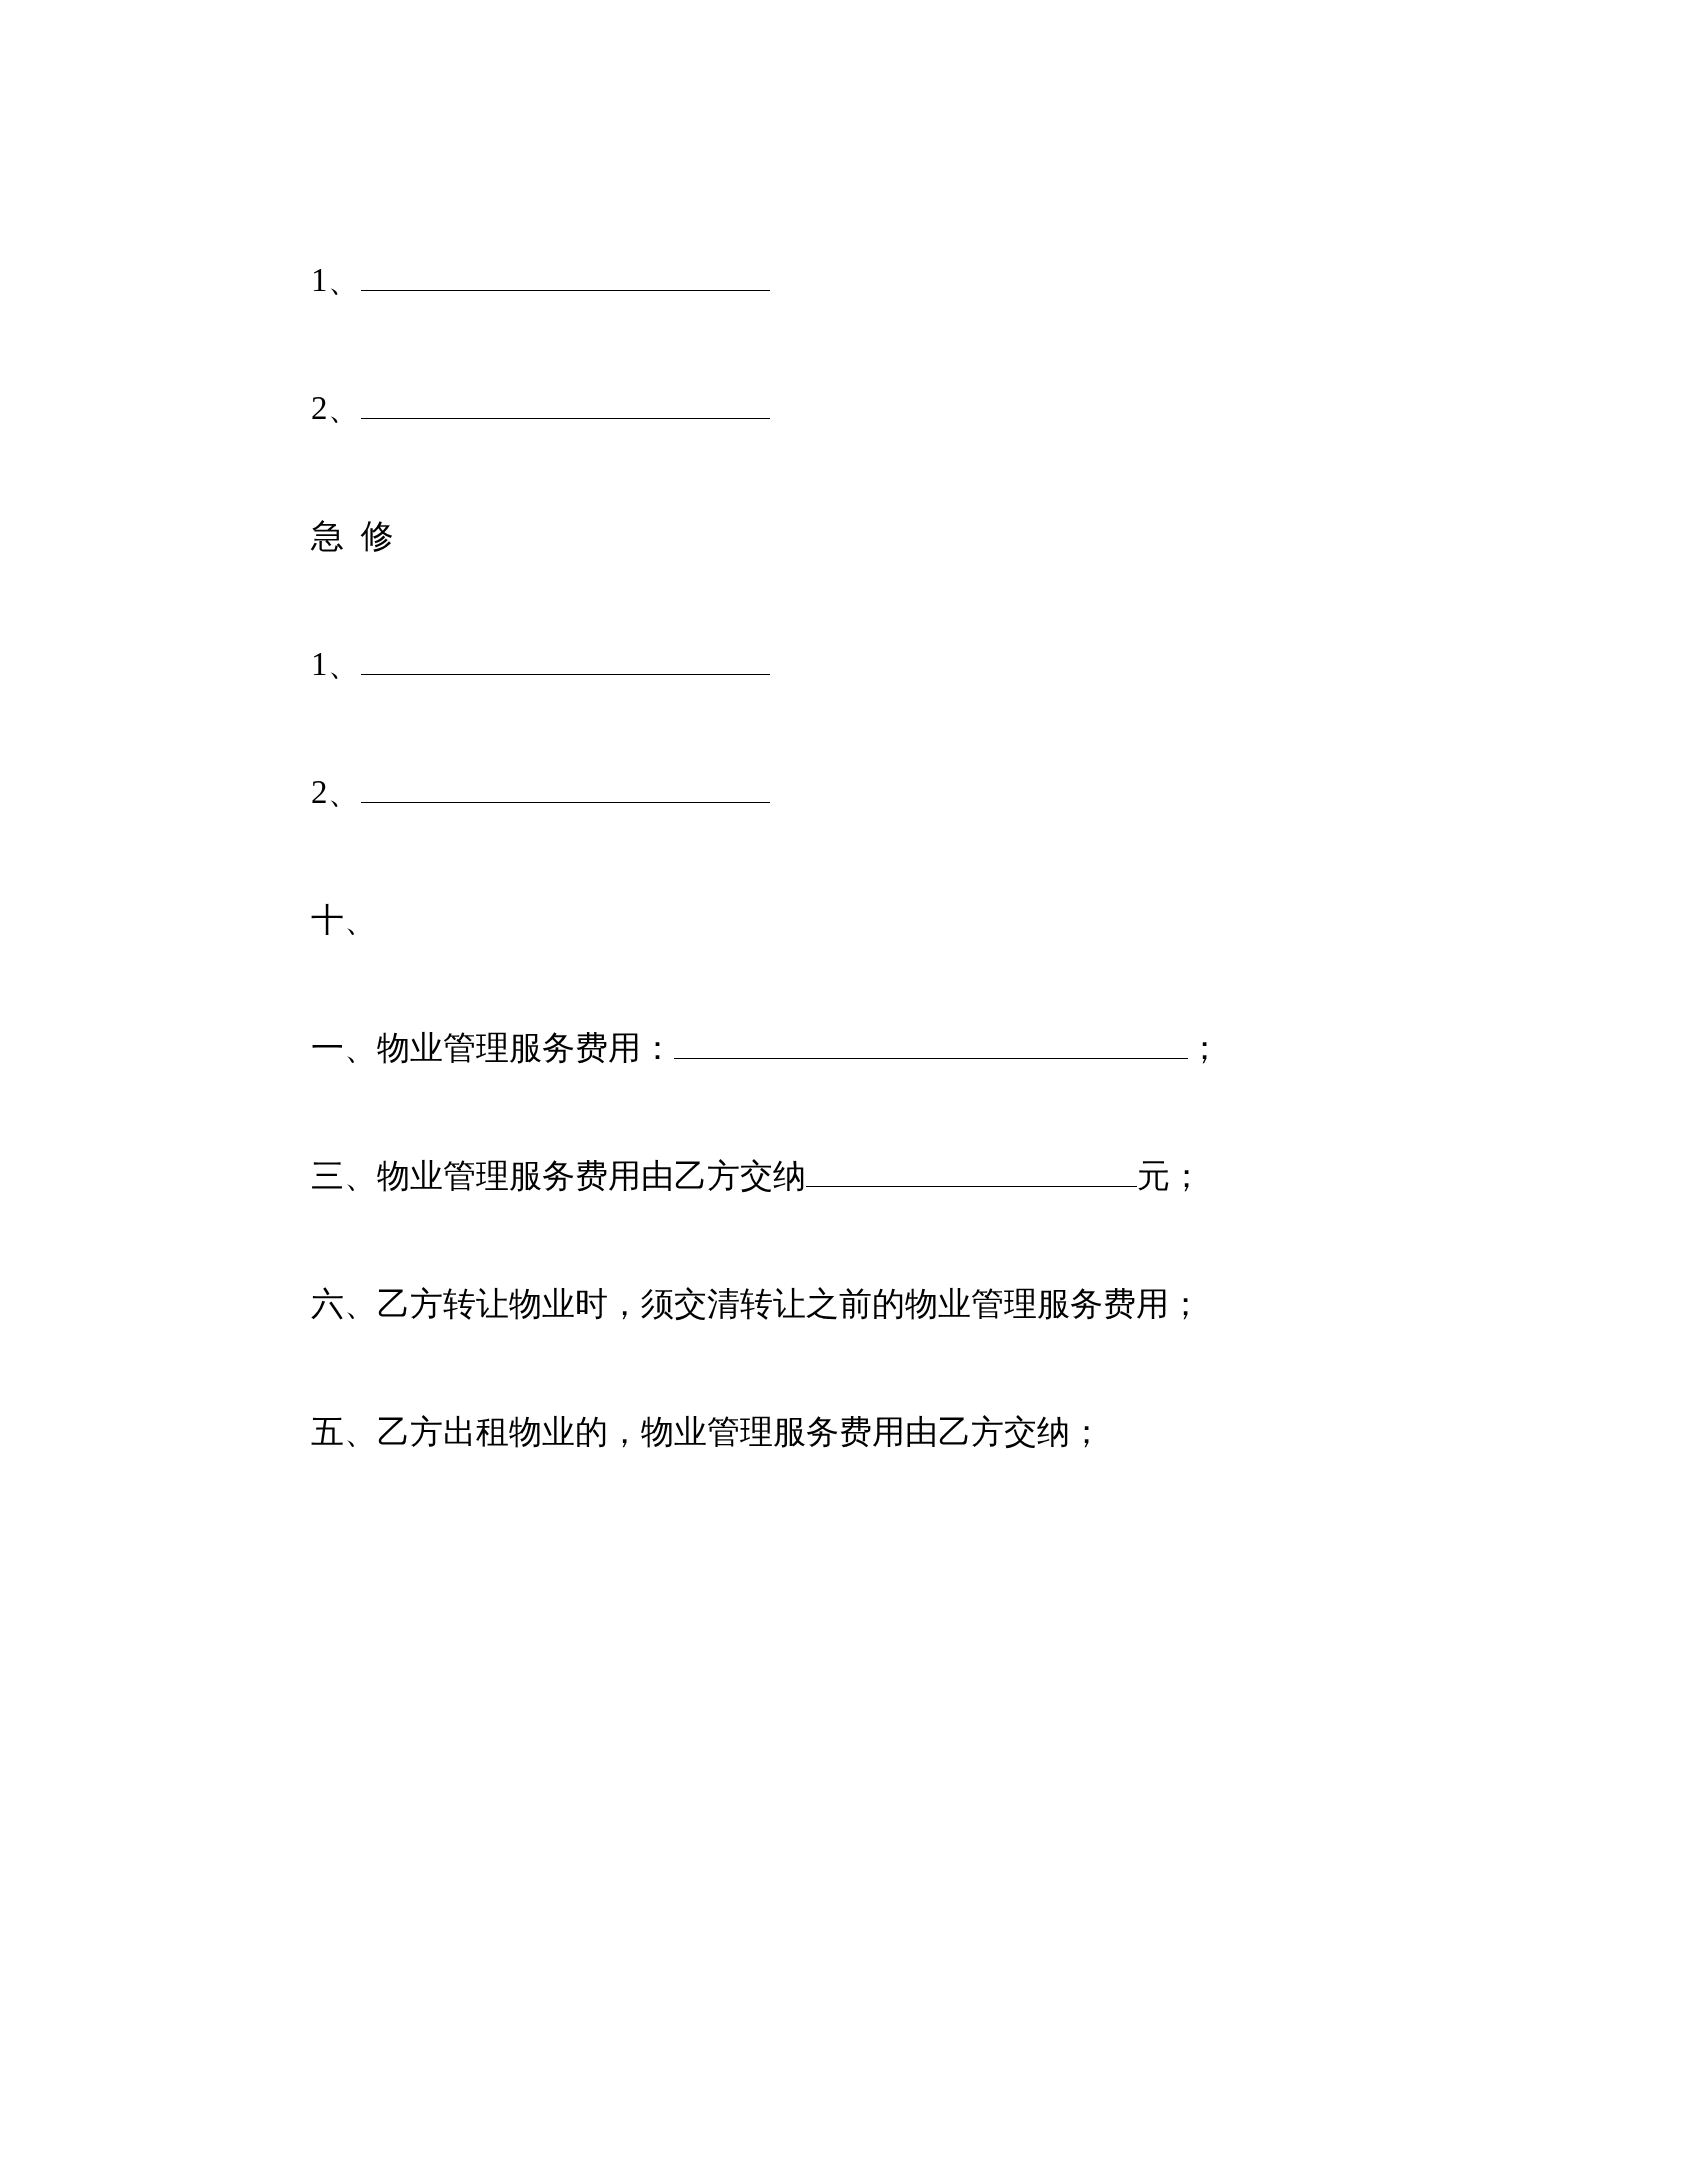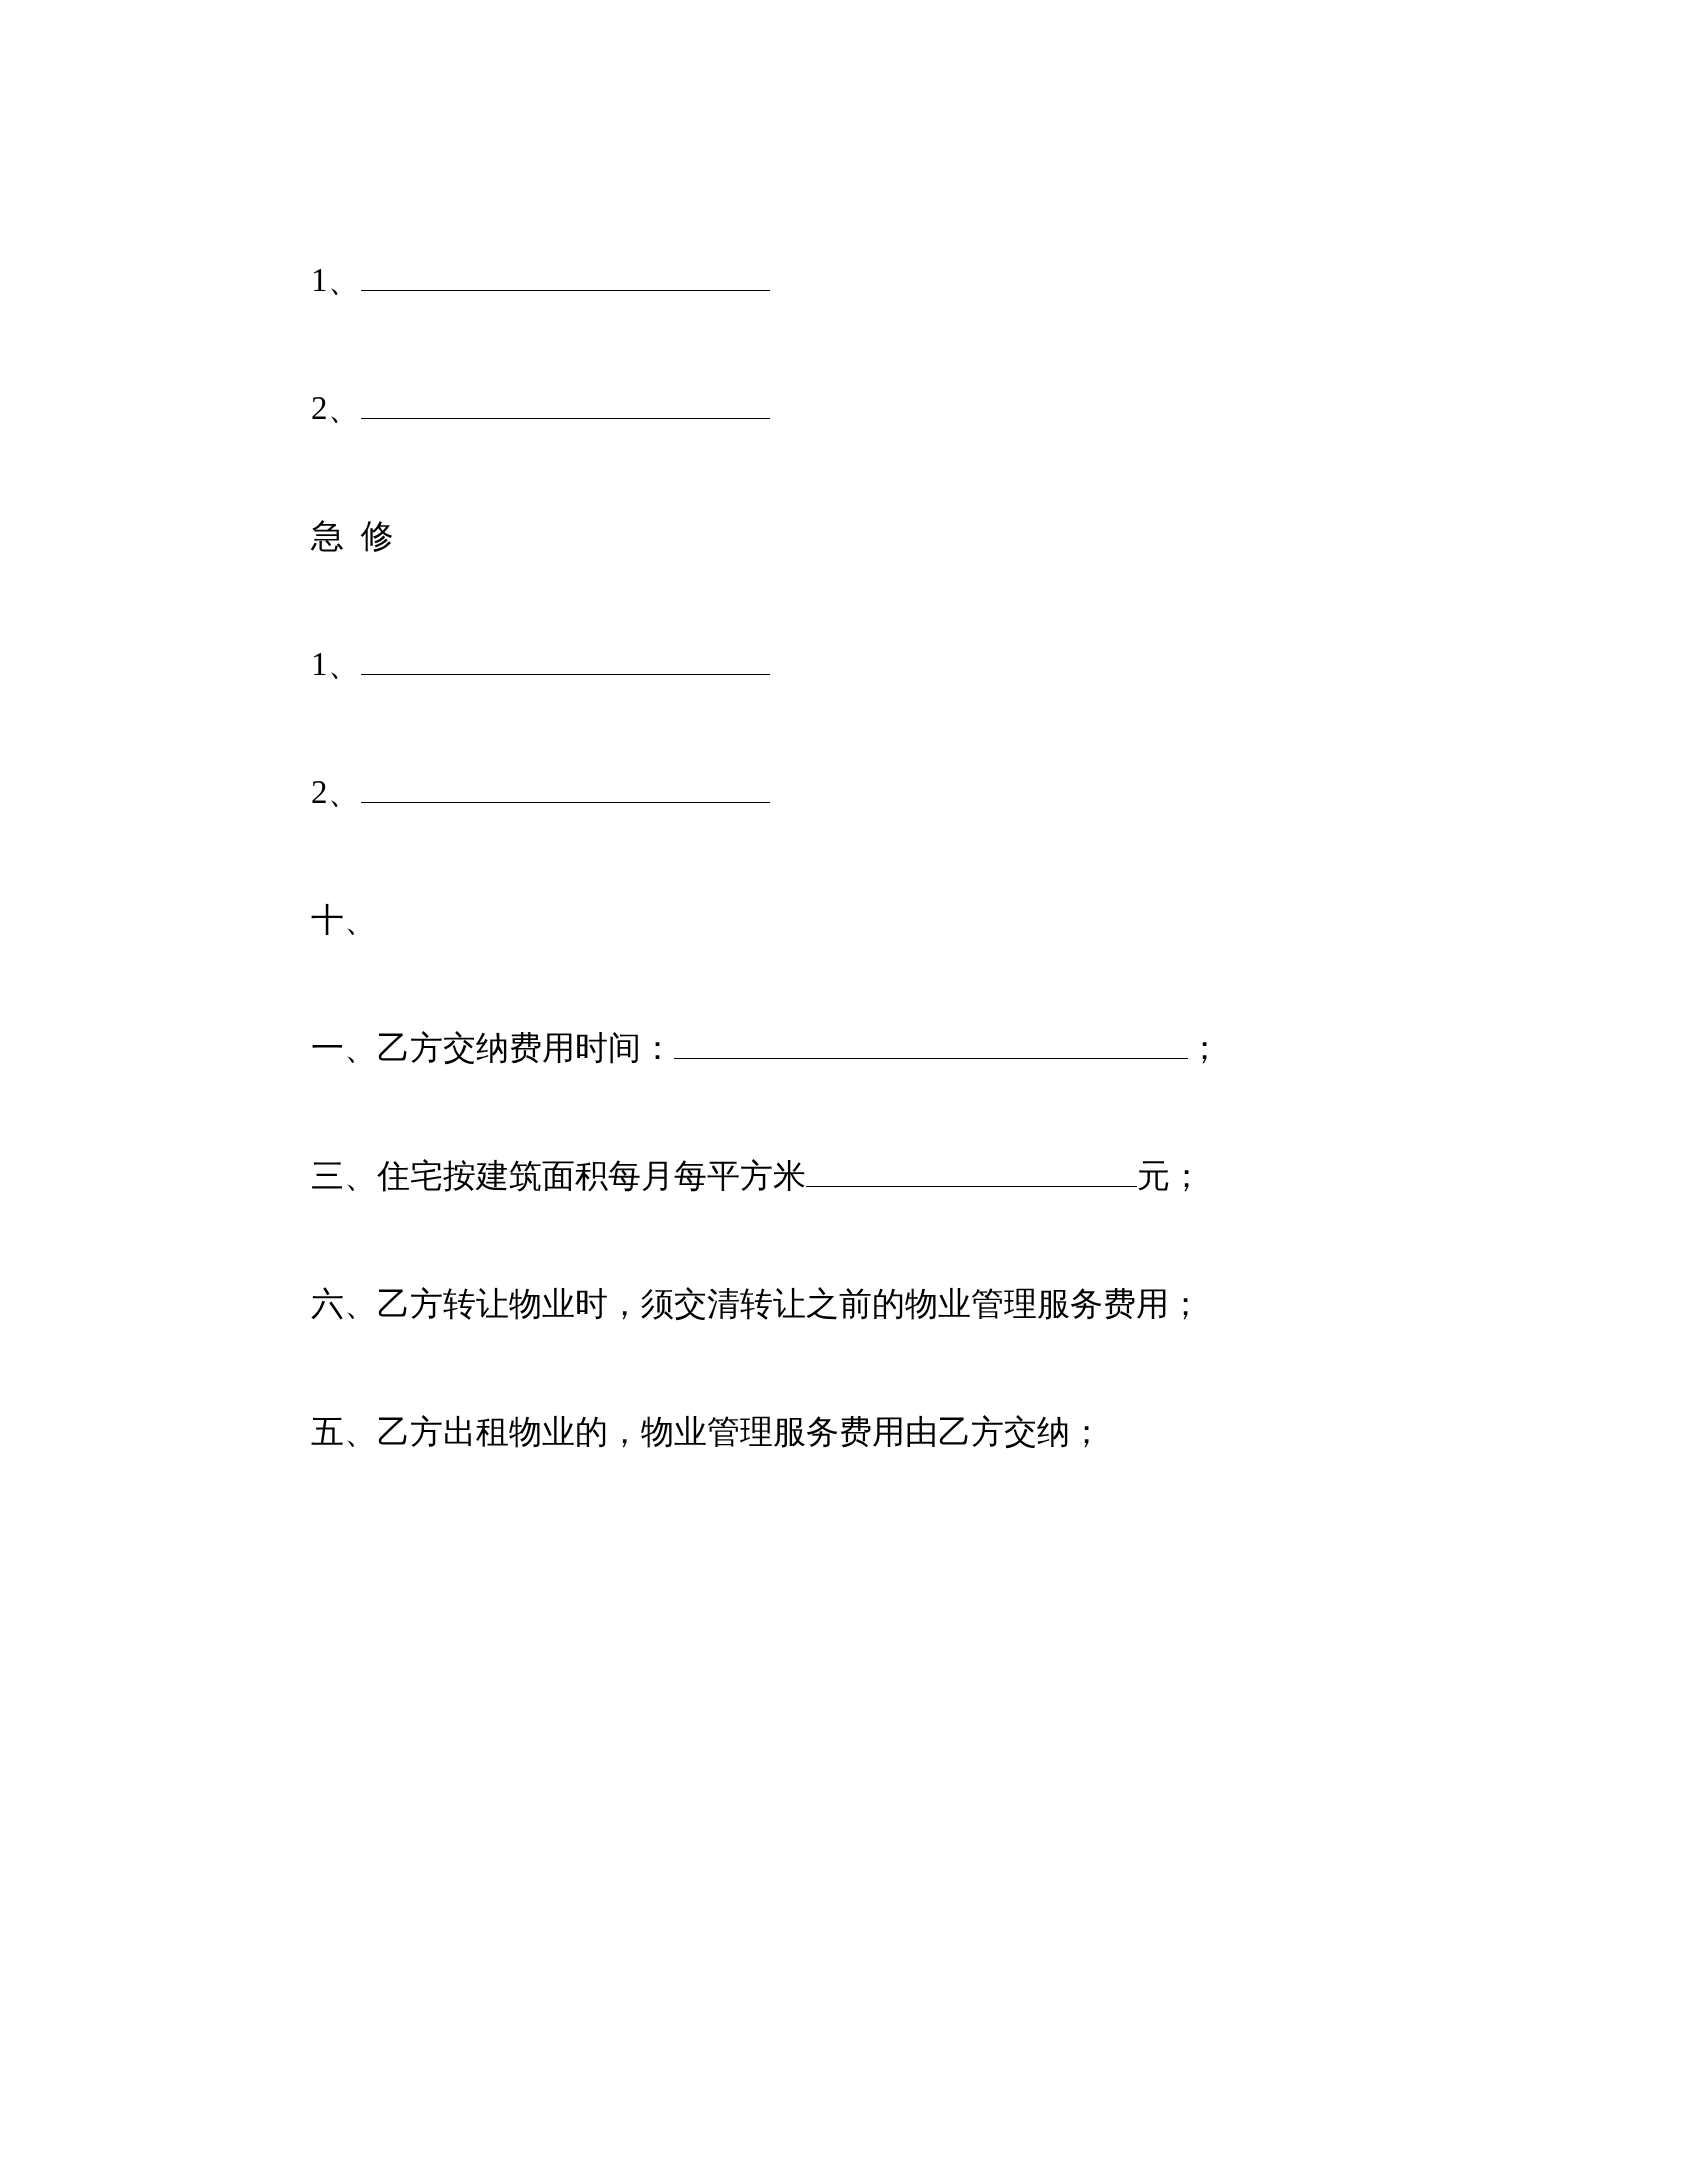--- a/index.html
+++ b/index.html
@@ -42,19 +42,19 @@
 <body>
 
 <div class="page">
   <div class="content">
       <p class="para"><span>1、</span><span class="blank" style="width: 409px;"></span></p>
       <p class="para"><span>2、</span><span class="blank" style="width: 409px;"></span></p>
       <p class="para"><span>急  修</span></p>
       <p class="para"><span>1、</span><span class="blank" style="width: 409px;"></span></p>
       <p class="para"><span>2、</span><span class="blank" style="width: 409px;"></span></p>
       <p class="para"><span>十、</span></p>
-      <p class="para"><span>一、乙方交纳费用时间：</span><span class="blank" style="width: 514px;"></span><span>；</span></p>
-      <p class="para"><span>三、住宅按建筑面积每月每平方米</span><span class="blank" style="width: 331px;"></span><span>元；</span></p>
+      <p class="para"><span>一、物业管理服务费用：</span><span class="blank" style="width: 514px;"></span><span>；</span></p>
+      <p class="para"><span>三、物业管理服务费用由乙方交纳</span><span class="blank" style="width: 331px;"></span><span>元；</span></p>
       <p class="para"><span>六、乙方转让物业时，须交清转让之前的物业管理服务费用；</span></p>
       <p class="para"><span>五、乙方出租物业的，物业管理服务费用由乙方交纳；</span></p>
     </div>
 </div>
 
 
 </body></html>

